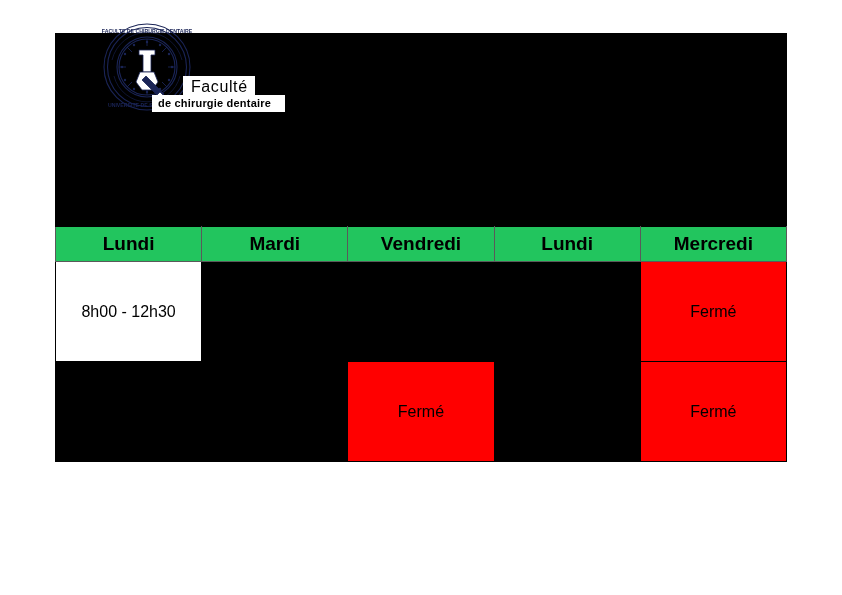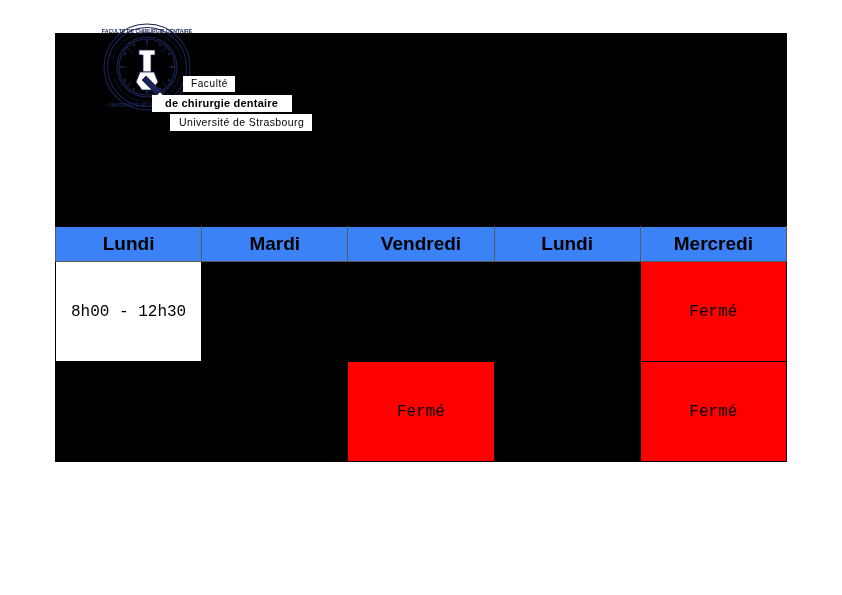--- a/index.html
+++ b/index.html
@@ -57,27 +57,27 @@
     background: #ffffff;
     color: #000000;
     white-space: nowrap;
     line-height: 1;
     box-sizing: border-box;
   }
   #logo-line-1 {
     left: 136px;
     top: 54px;
     padding: 3px 7px 3px 8px;
-    font-size: 10px;
+    font-size: 16px;
     letter-spacing: 0.6px;
   }
   #logo-line-2 {
     left: 105px;
     top: 73px;
-    padding: 3px 14px 3px 13px;
+    padding: 3px 14px 3px 6px;
     font-size: 11px;
     font-weight: bold;
     letter-spacing: 0.2px;
     border-right: 3px solid #000000;
   }
   #logo-line-3 {
     left: 120px;
     top: 92px;
     padding: 3px 8px 3px 9px;
     font-size: 10.5px;
@@ -99,32 +99,31 @@
     border: 1px solid #000000;
     padding: 0;
     margin: 0;
     text-align: center;
     vertical-align: middle;
     background: #000000;
     color: #000000;
   }
   #schedule thead th {
     height: 34px;
-    background: #3b82f6;
+    background: #22c55e;
     color: #000000;
     font-size: 19px;
     font-weight: bold;
     border: 1px solid #5a5a5a;
     border-top: 1px solid #000000;
   }
   #schedule tbody td {
     height: 99px;
     font-size: 16px;
     font-weight: normal;
-    font-family: Liberation Mono, monospace;
   }
   td.cell-open {
     background: #ffffff !important;
     color: #000000;
   }
   td.cell-closed {
     background: #ff0000 !important;
     color: #000000;
   }
   td.cell-empty {
@@ -185,21 +184,20 @@
           <text x="45" y="11" text-anchor="middle">FACULTE DE CHIRURGIE DENTAIRE</text>
           <text x="45" y="85" text-anchor="middle">UNIVERSITE DE STRASBOURG</text>
         </g>
       </svg>
     </div>
 
     <div class="logo-line" id="logo-line-1">Faculté</div>
 
     <div class="logo-line" id="logo-line-2">de chirurgie dentaire</div>
 
-    <div class="logo-line" id="logo-line-3">Université de Strasbourg</div>
   </div>
 
   <table id="schedule">
     <thead>
       <tr>
         <th>Lundi</th>
         <th>Mardi</th>
         <th>Vendredi</th>
         <th>Lundi</th>
         <th>Mercredi</th>

